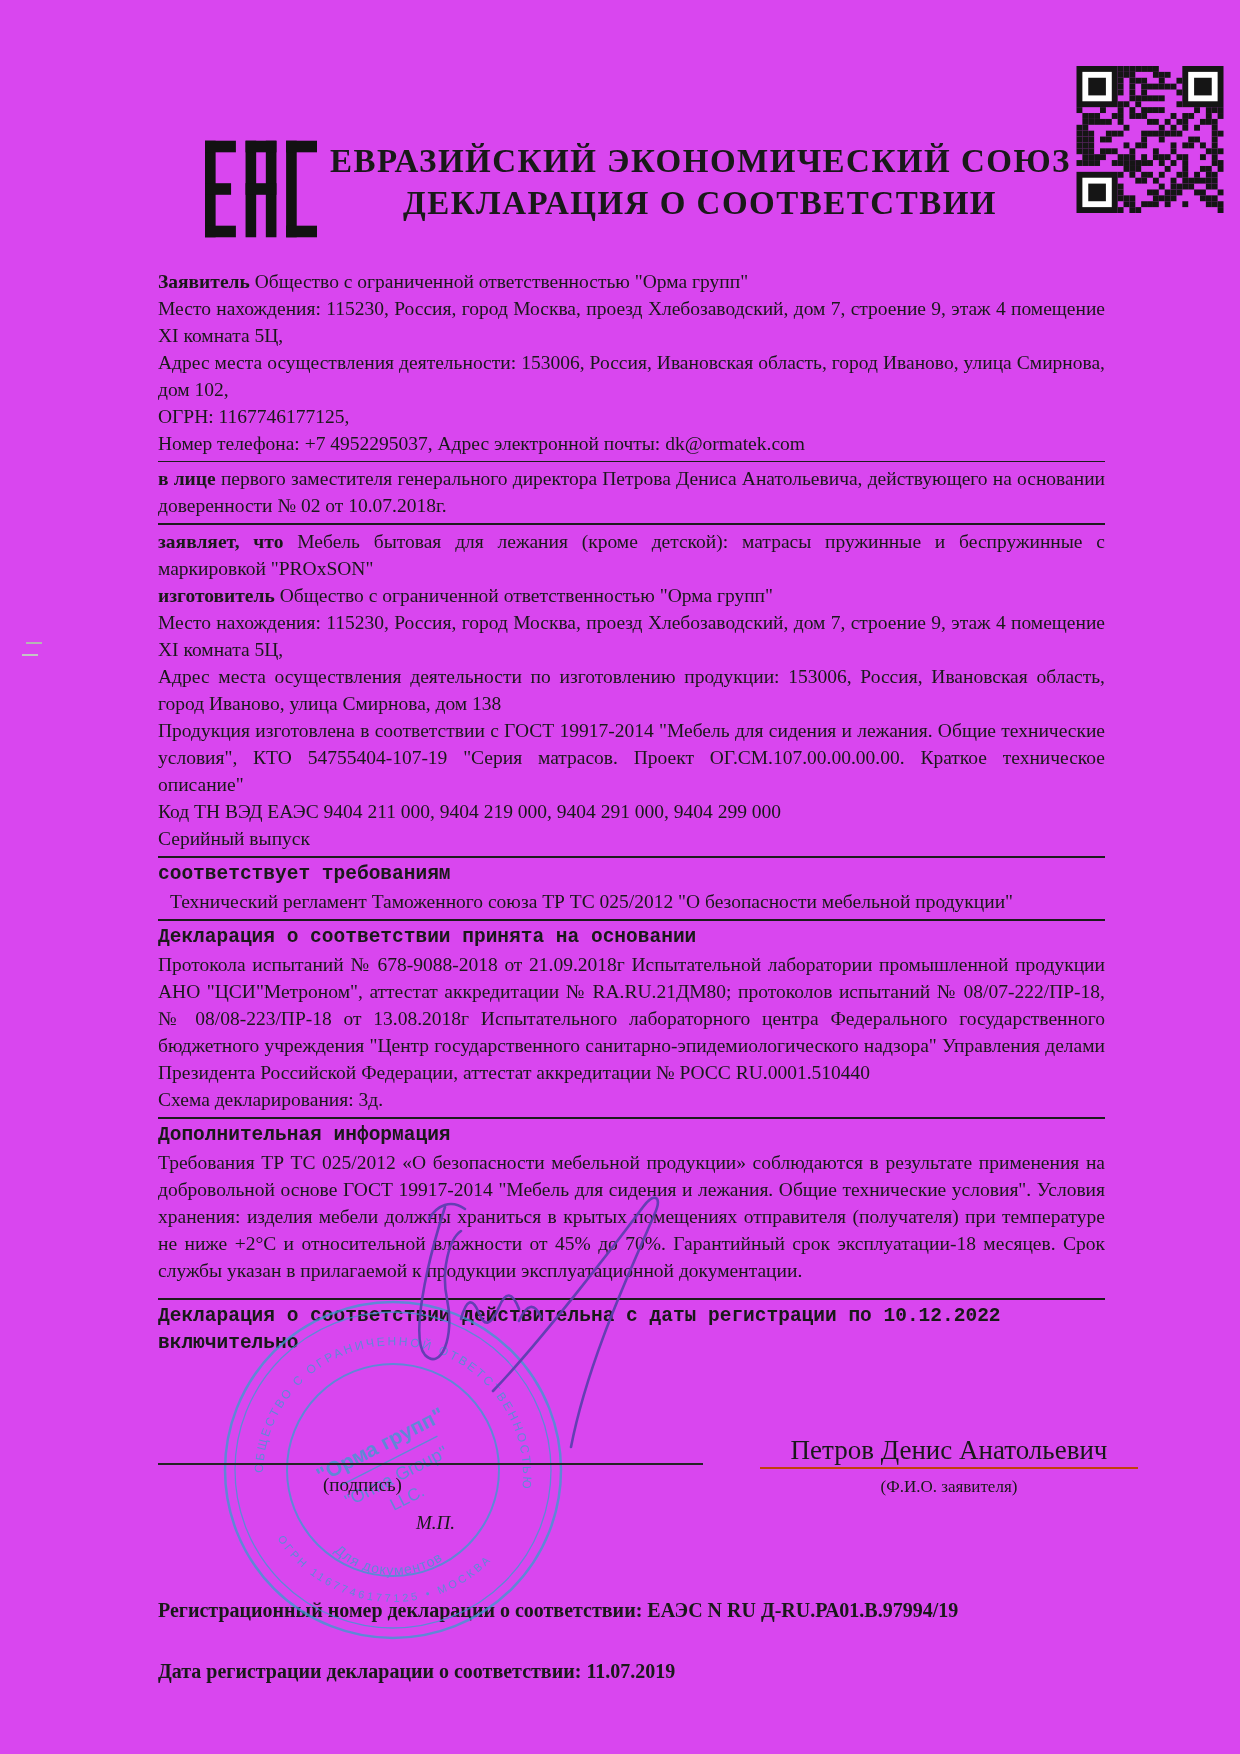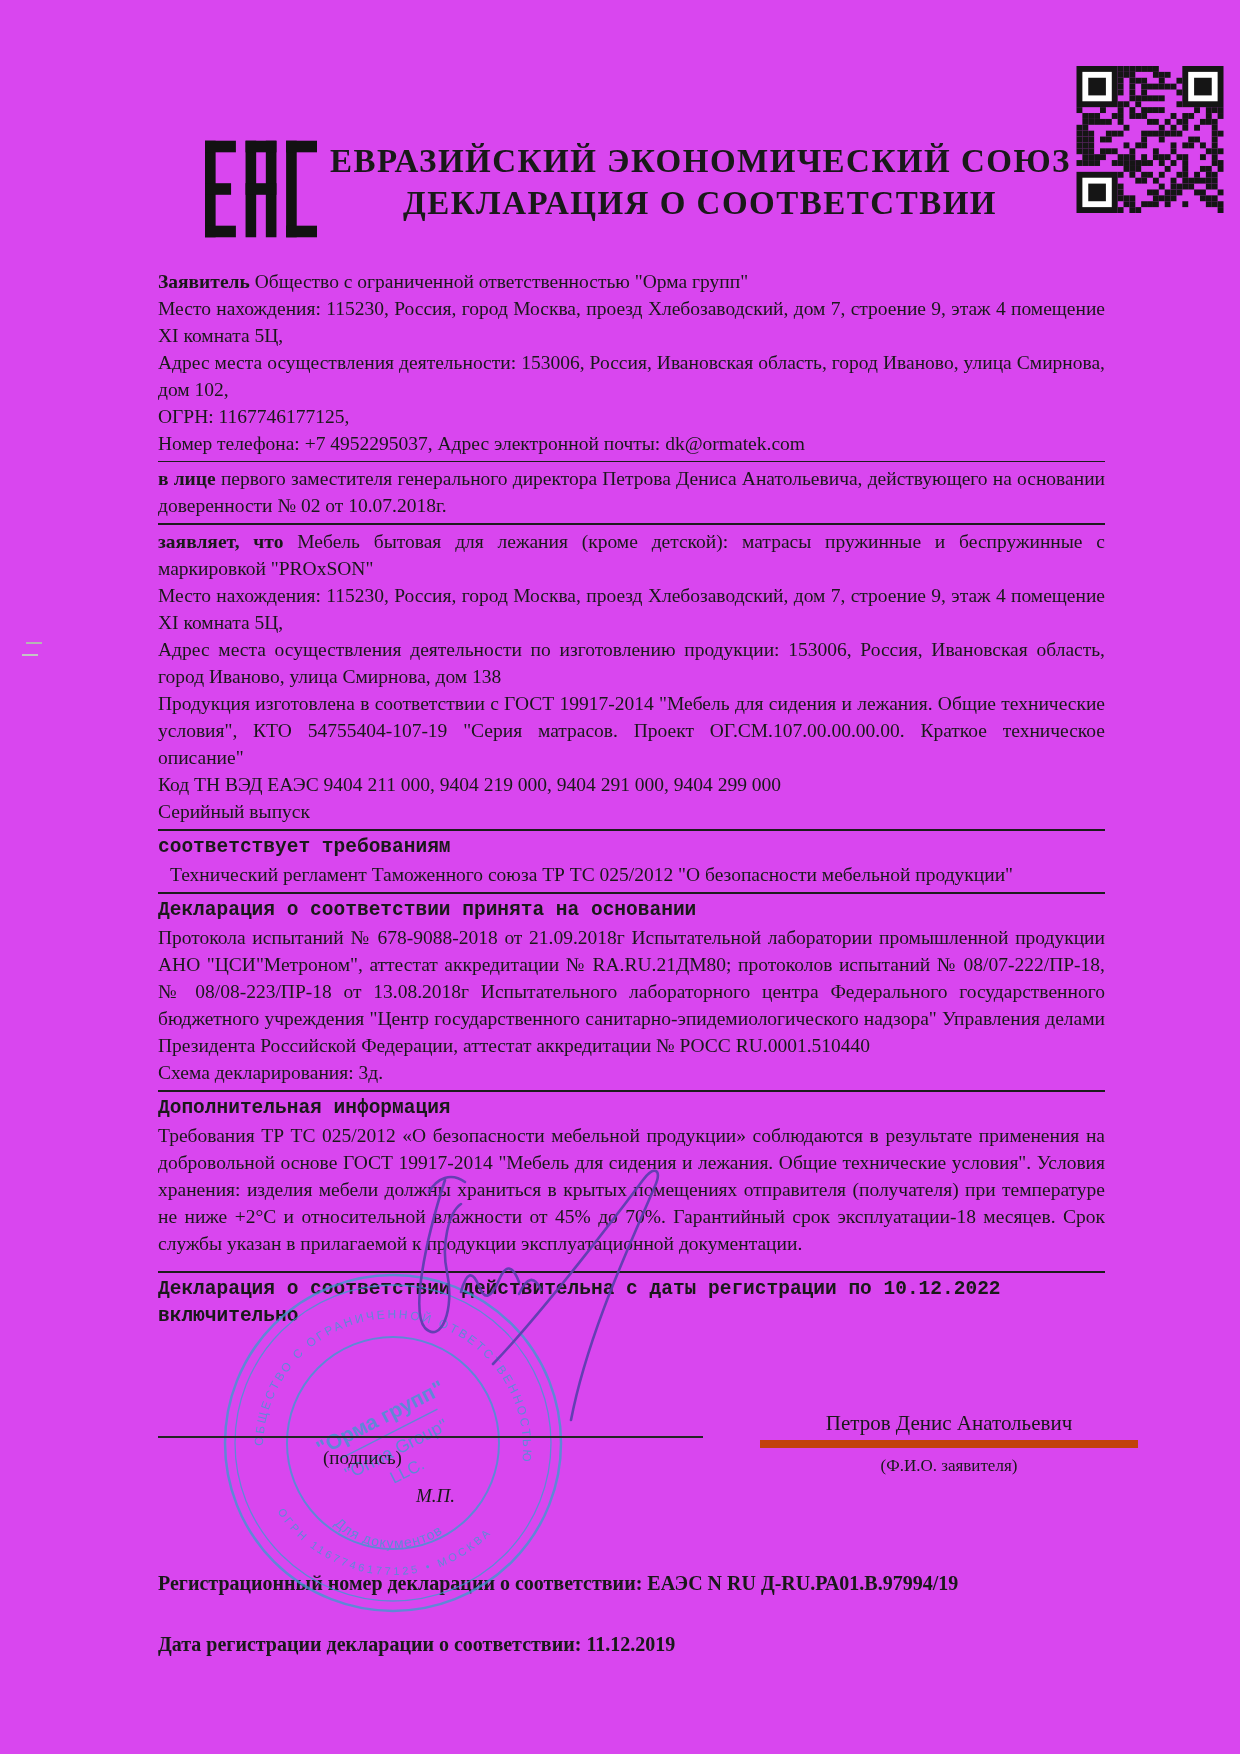--- a/index.html
+++ b/index.html
@@ -18,21 +18,21 @@
   .rule{border:0;border-top:2px solid #1c1c1c;margin:4px 0 3px 0;}
   .rule.thin{border-top-width:1.5px;}
   .sect{font-weight:bold;font-family:Liberation Mono, monospace;}
   .indent{padding-left:12px;}
   
   .sig-block{position:relative;margin-top:34px;height:148px;}
   .sig-line-left{position:absolute;left:0;top:72px;width:545px;border-bottom:2px solid #242424;}
   .sig-caption{position:absolute;left:165px;top:80px;font-size:19px;}
   .mp{position:absolute;left:258px;top:118px;font-size:19px;font-style:italic;}
   .sig-right{position:absolute;left:602px;top:46px;width:378px;text-align:center;}
-  .sig-name{border-bottom:8px solid #c2410c;padding-bottom:3px;font-size:21px;}
+  .sig-name{border-bottom:2px solid #c2410c;padding-bottom:3px;font-size:27px;}
   .sig-right-caption{font-size:17px;margin-top:4px;}
   .stamp{position:absolute;left:62px;top:-94px;width:346px;height:346px;opacity:0.78;}
   .stamp text{font-family:"Liberation Sans","DejaVu Sans",sans-serif;}
   .signature{position:absolute;left:175px;top:-212px;width:430px;height:310px;}
   
   .reg{font-weight:bold;font-size:20px;margin:0;}
   .reg.num{margin-top:58px;}
   .reg.date{margin-top:34px;}
   .artifact{position:absolute;left:26px;top:642px;width:16px;height:2px;background:#b5b5b5;
             box-shadow:-4px 12px 0 #c4c4c4;}
@@ -321,20 +321,21 @@
     <p>ОГРН: 1167746177125,</p>
     <p>Номер телефона: +7 4952295037, Адрес электронной почты: dk@ormatek.com</p>
 
     <hr class="rule thin">
 
     <p class="j"><b class="lead">в лице</b> <span>первого заместителя генерального директора Петрова Дениса Анатольевича, действующего на основании доверенности № 02 от 10.07.2018г.</span></p>
 
     <hr class="rule">
 
     <p class="j"><b class="lead">заявляет, что</b> <span>Мебель бытовая для лежания (кроме детской): матрасы пружинные и беспружинные с маркировкой "PROxSON"</span></p>
+    <p class="j"><b class="lead">изготовитель</b> <span>Общество с ограниченной ответственностью "Орма групп"</span></p>
     <p class="j">Место нахождения: 115230, Россия, город Москва, проезд Хлебозаводский, дом 7, строение 9, этаж 4 помещение XI комната 5Ц,</p>
     <p class="j">Адрес места осуществления деятельности по изготовлению продукции: 153006, Россия, Ивановская область, город Иваново, улица Смирнова, дом 138</p>
     <p class="j">Продукция изготовлена в соответствии с ГОСТ 19917-2014 "Мебель для сидения и лежания. Общие технические условия", КТО 54755404-107-19 "Серия матрасов. Проект ОГ.СМ.107.00.00.00.00. Краткое техническое описание"</p>
     <p>Код ТН ВЭД ЕАЭС 9404 211 000, 9404 219 000, 9404 291 000, 9404 299 000</p>
     <p>Серийный выпуск</p>
 
     <hr class="rule">
 
     <p class="sect">соответствует требованиям</p>
     <p class="j indent">Технический регламент Таможенного союза ТР ТС 025/2012 "О безопасности мебельной продукции"</p>
@@ -398,16 +399,16 @@
       <div class="sig-caption">(подпись)</div>
       <div class="mp">М.П.</div>
 
       <div class="sig-right">
         <div class="sig-name">Петров Денис Анатольевич</div>
         <div class="sig-right-caption">(Ф.И.О. заявителя)</div>
       </div>
     </div>
 
     <p class="reg num">Регистрационный номер декларации о соответствии: ЕАЭС N RU Д-RU.РА01.В.97994/19</p>
-    <p class="reg date">Дата регистрации декларации о соответствии: 11.12.2019</p>
+    <p class="reg date">Дата регистрации декларации о соответствии: 11.07.2019</p>
 
   </div>
 </div>
 
 </body></html>

